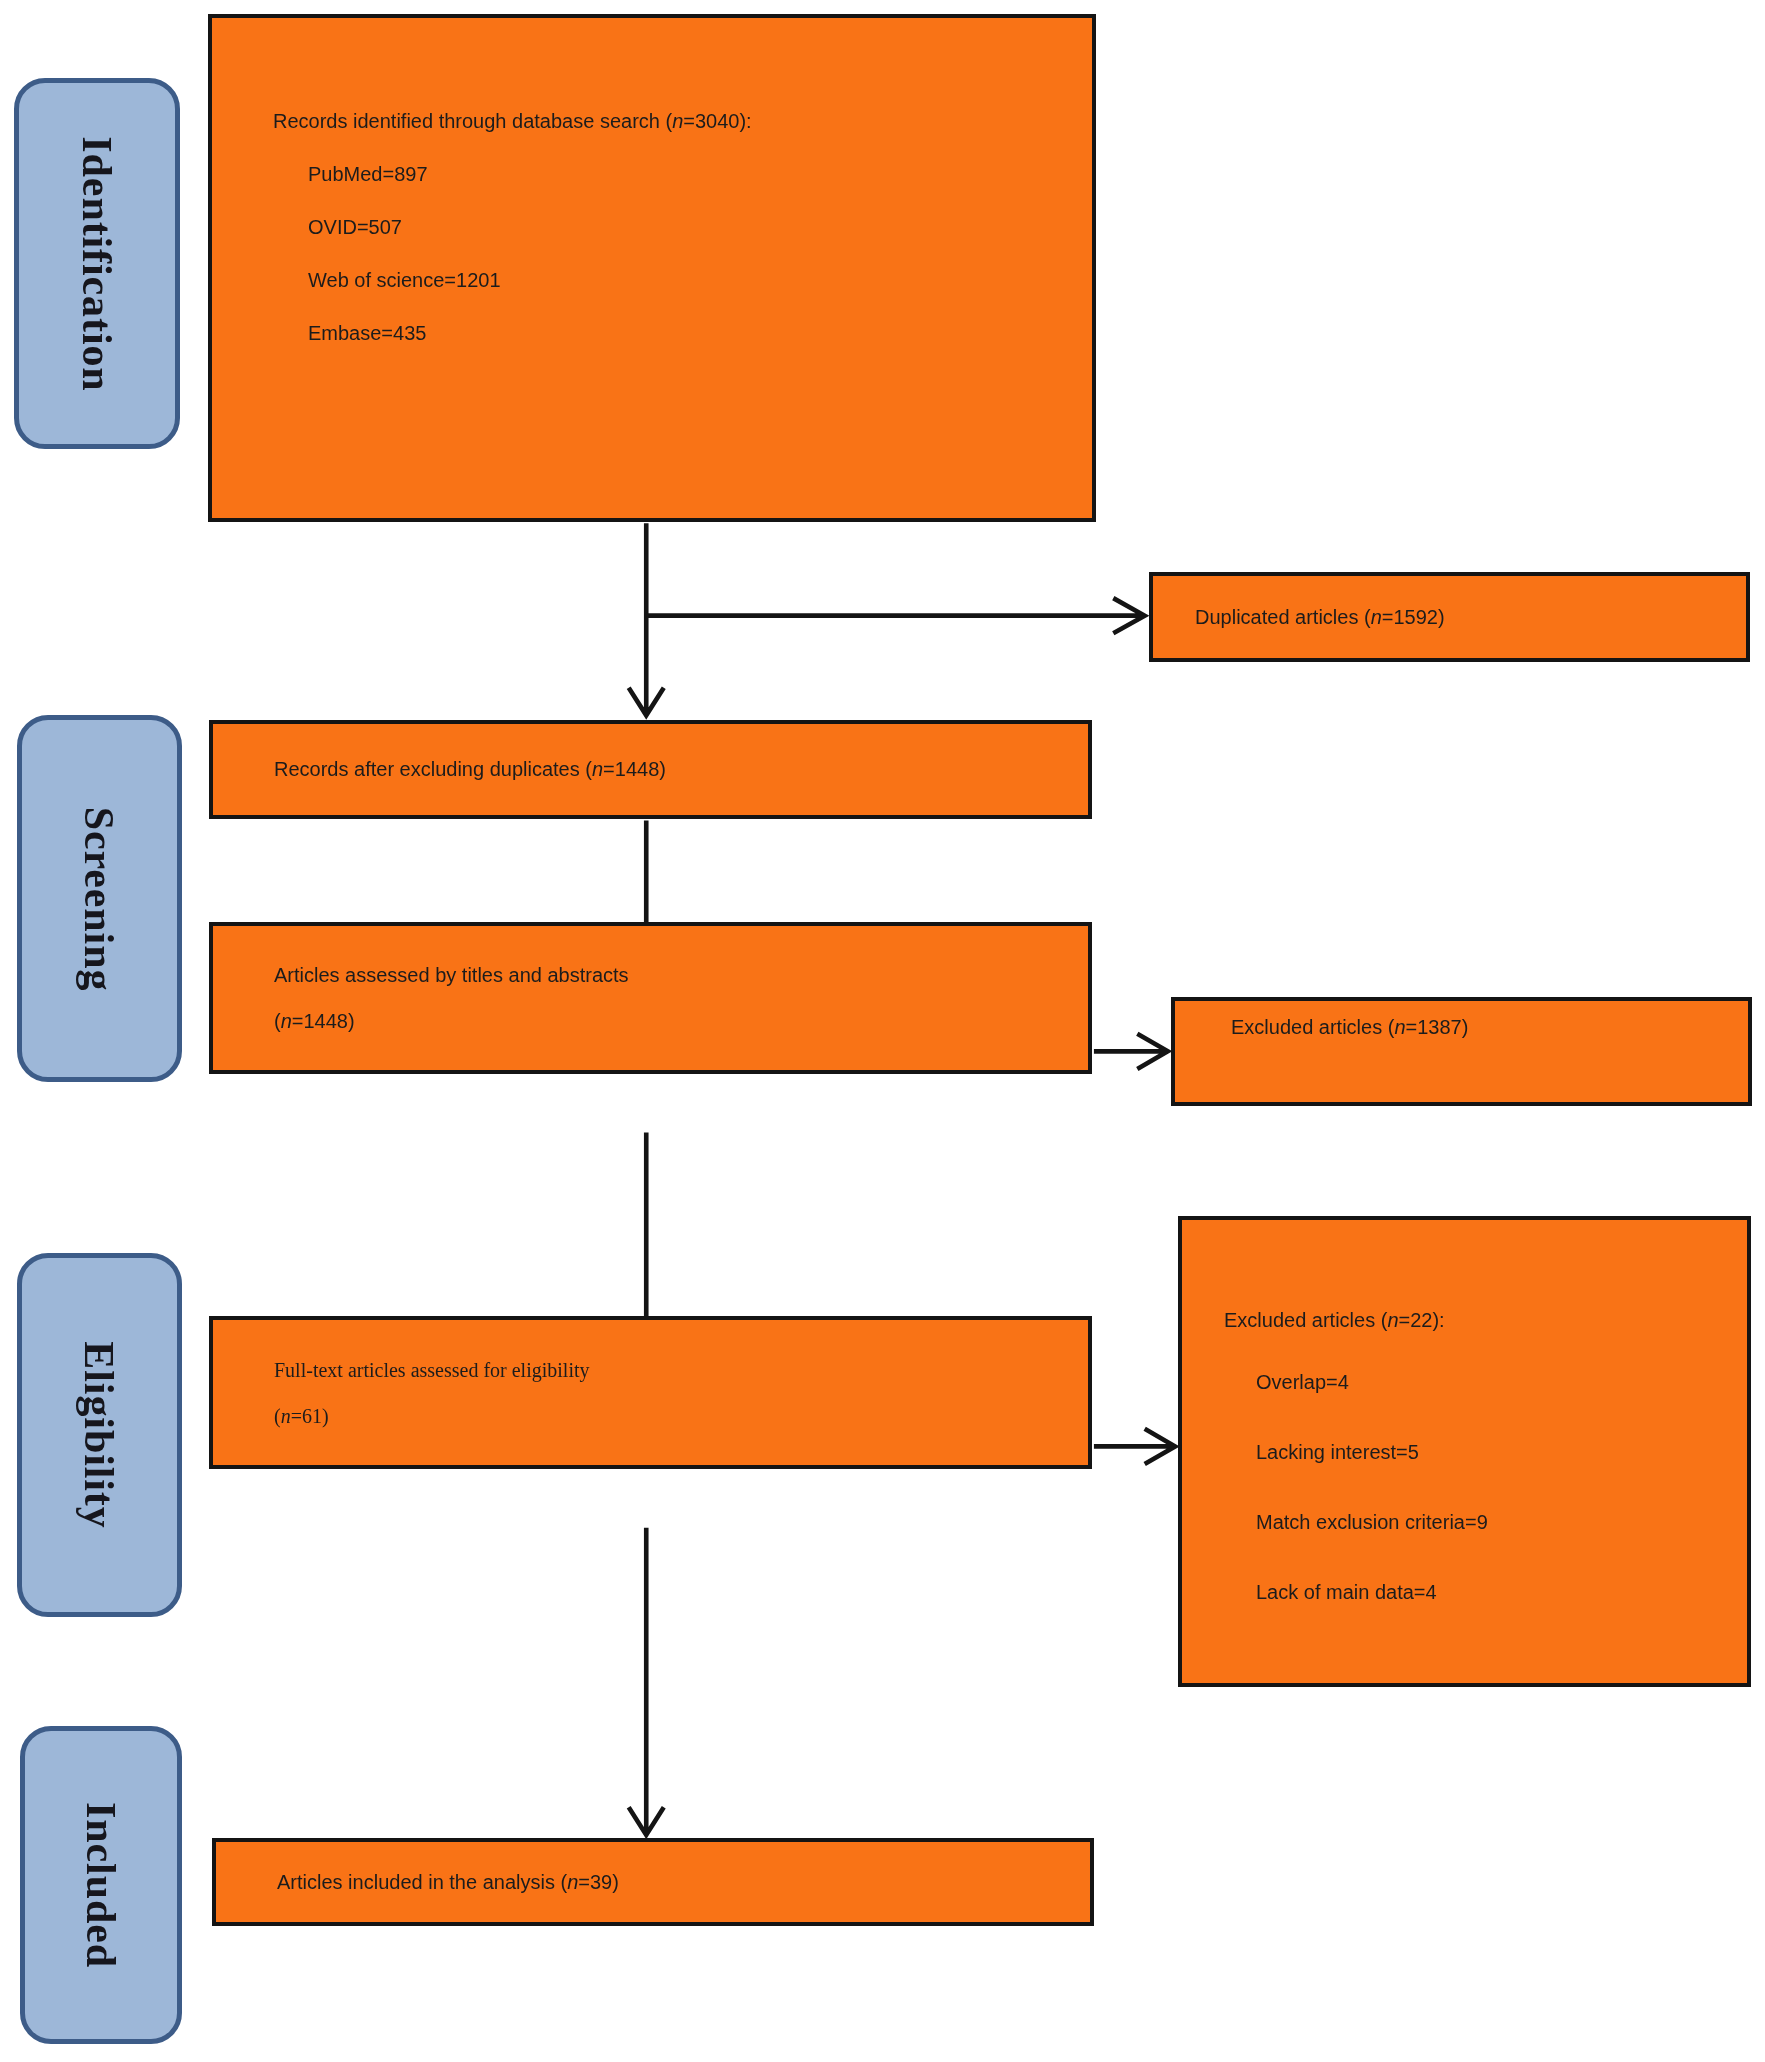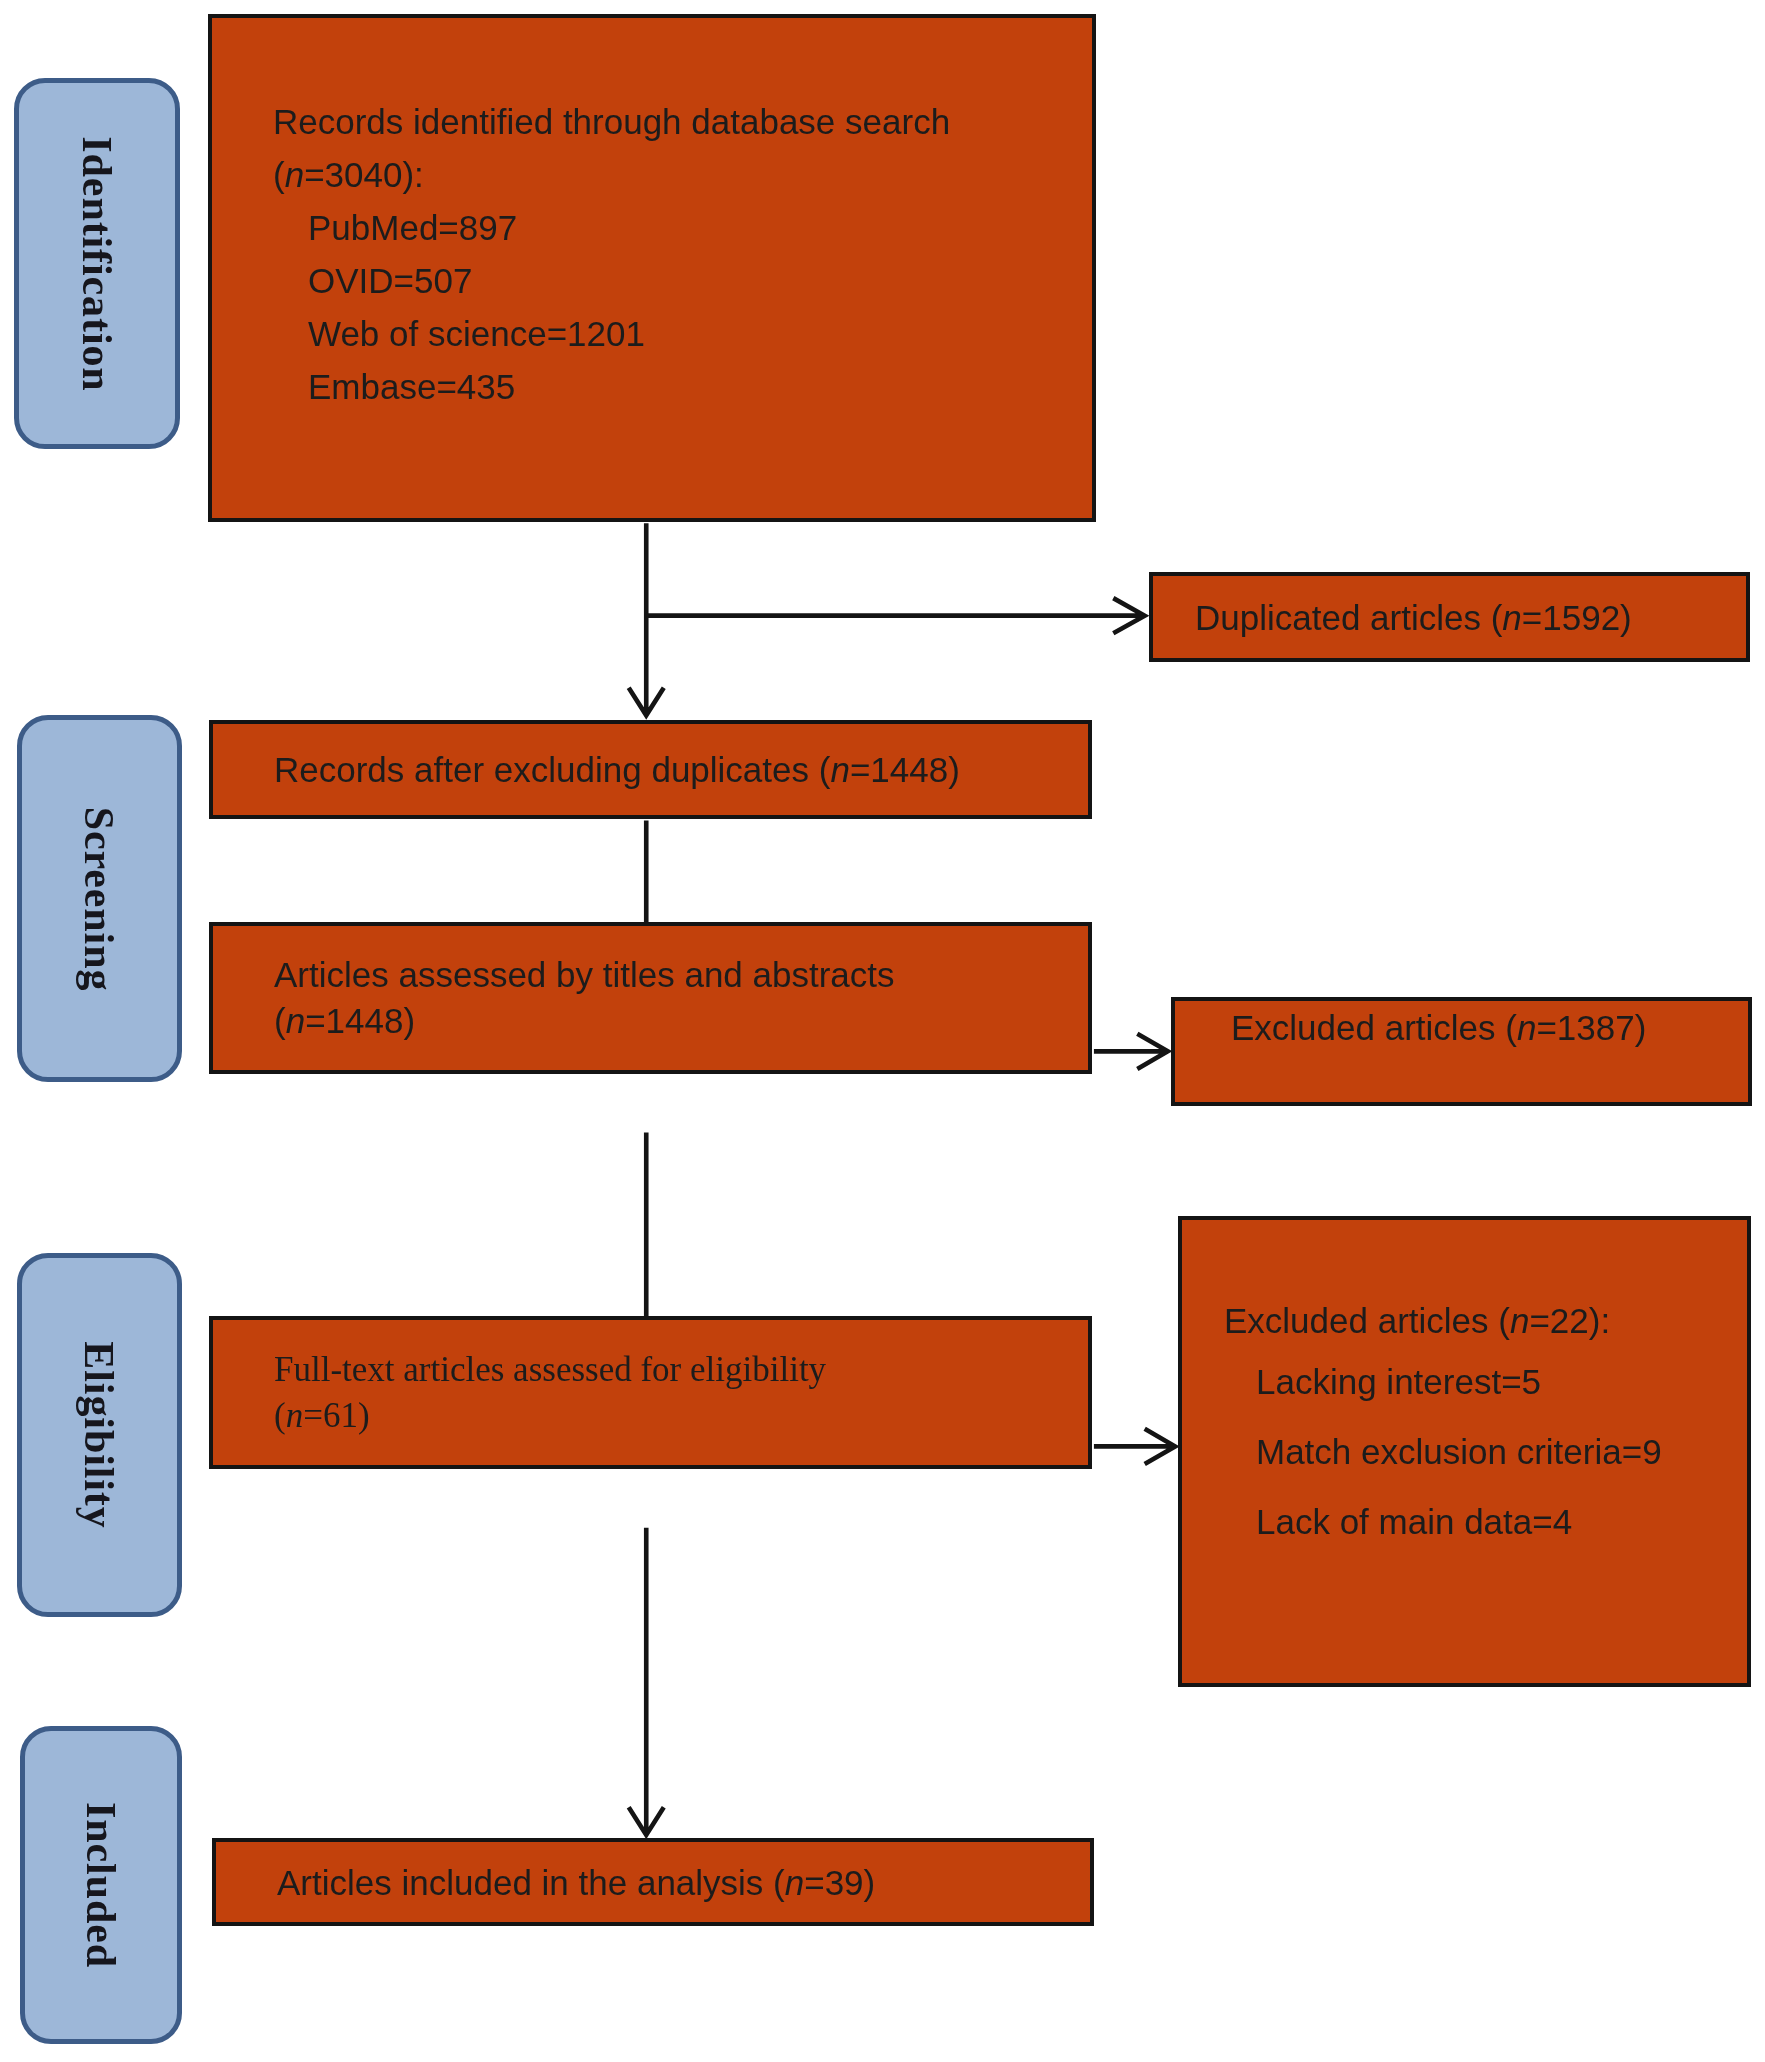--- a/index.html
+++ b/index.html
@@ -44,24 +44,24 @@
     color: #16161d;
   }
   .stage-identification { left: 14px;  top: 78px;   width: 166px; height: 371px; }
   .stage-screening      { left: 16.6px;  top: 715px;  width: 165px; height: 367px; }
   .stage-eligibility    { left: 16.6px;  top: 1253px; width: 165px; height: 364px; }
   .stage-included       { left: 20px;  top: 1726px; width: 162px; height: 318px; }
 
   
   .box {
     position: absolute;
-    background: #c2410c;
+    background: #f97316;
     border: 4.6px solid var(--box-border);
     box-sizing: border-box;
-    font-size: 35px;
+    font-size: 20px;
     line-height: 53px;
   }
   .box .nvar { font-style: italic; }
 
   .box-identified { left: 208px; top: 14px; width: 888px; height: 508px; padding: 77px 18.5px 0 61px; }
   .box-identified .indent { margin-left: 35px; }
 
   .box-duplicated { left: 1149px; top: 572px; width: 601px; height: 90px;
                     display: flex; align-items: center; padding-left: 42px; }
 
@@ -147,20 +147,21 @@
     <div><span>Excluded articles (</span><span class="nvar">n</span><span>=1387)</span></div>
   </div>
 
   <div class="box box-fulltext">
     <div>Full-text articles assessed for eligibility</div>
     <div><span>(</span><span class="nvar">n</span><span>=61)</span></div>
   </div>
 
   <div class="box box-excl-elig">
     <div class="line"><span>Excluded articles (</span><span class="nvar">n</span><span>=22):</span></div>
+    <div class="item">Overlap=4</div>
     <div class="item">Lacking interest=5</div>
     <div class="item">Match exclusion criteria=9</div>
     <div class="item">Lack of main data=4</div>
   </div>
 
   <div class="box box-included">
     <div><span>Articles included in the analysis (</span><span class="nvar">n</span><span>=39)</span></div>
   </div>
 
 </div>

